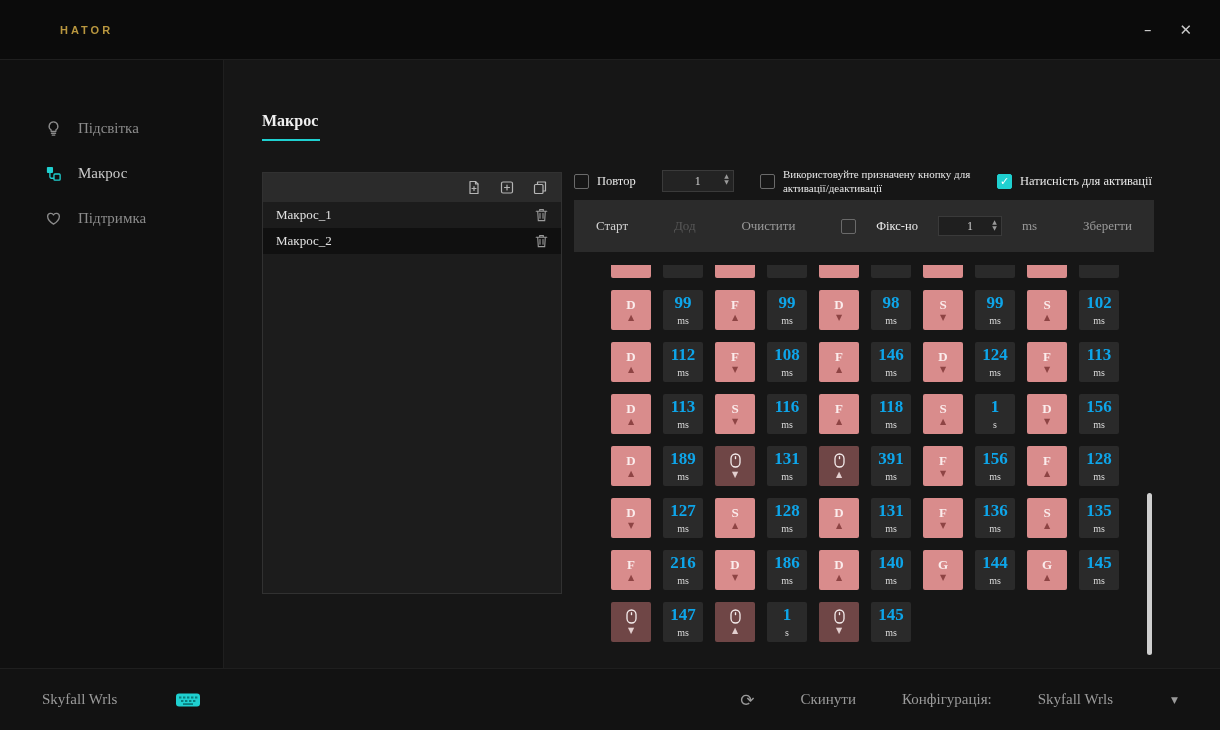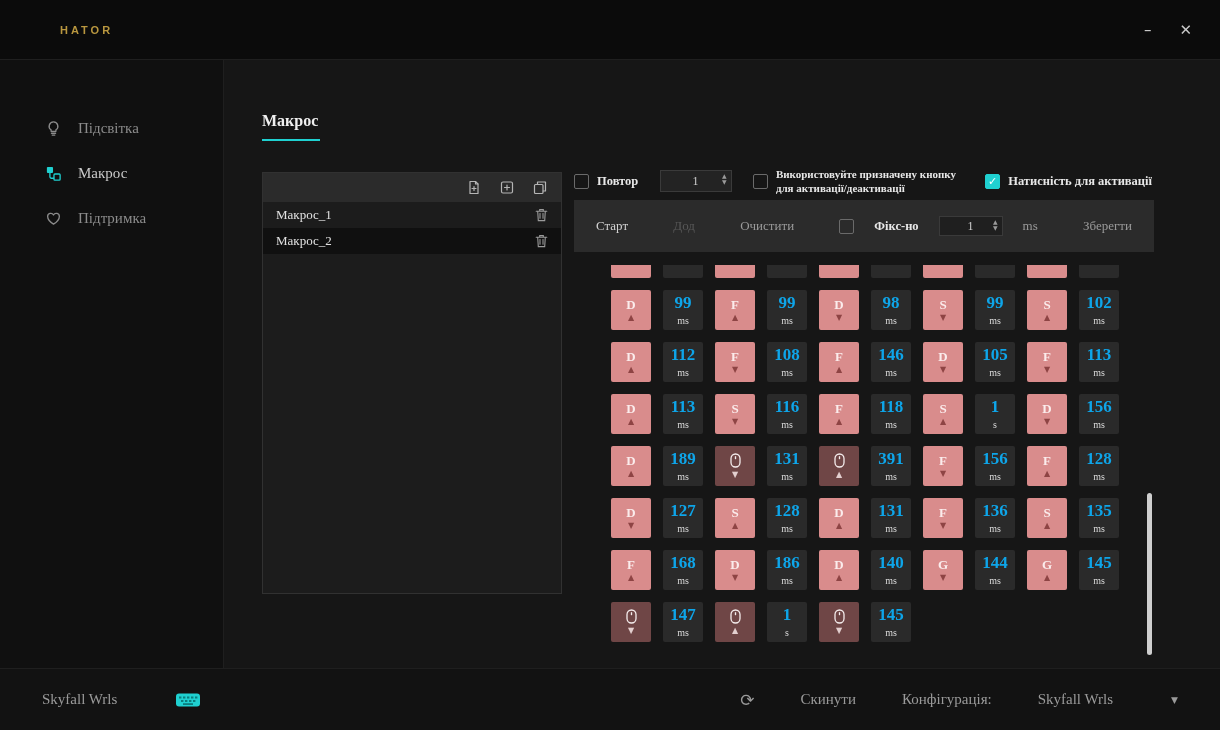--- a/index.html
+++ b/index.html
@@ -49,21 +49,21 @@
   .macro-item { height: 26px; display: flex; align-items: center; justify-content: space-between;
                 padding: 0 13px; font-size: 13px; color: #e0e0e0; cursor: pointer; }
   .macro-item.selected { background: #101010; }
   .trash { display: inline-flex; cursor: pointer; }
 
   
   .editor { width: 580px; margin-left: 12px; }
   .controls-row { height: 38px; display: flex; align-items: center; justify-content: space-between;
                   padding-right: 2px; }
   .ctl-group { display: flex; align-items: center; gap: 8px; }
-  .ctl-label { font-size: 12.5px; font-weight: bold; color: #e8e8e8; }
+  .ctl-label { font-size: 12.5px; font-weight: normal; color: #e8e8e8; }
   .ctl-label.small { font-size: 11px; width: 188px; line-height: 1.3; }
   .cb { width: 15px; height: 15px; border: 1px solid #6a6a6a; border-radius: 2px; background: transparent;
         display: inline-flex; align-items: center; justify-content: center; flex: none;
         font-size: 11px; font-weight: bold; color: transparent; cursor: pointer;
         font-family: "DejaVu Sans", sans-serif; }
   .cb.checked { background: var(--accent); border-color: var(--accent); color: #ffffff; }
   .numbox { width: 72px; height: 22px; background: #232323; border: 1px solid #3a3a3a;
             display: inline-flex; align-items: center; justify-content: center; position: relative;
             cursor: text; }
   .numbox .numval { font-size: 12px; color: #cfcfcf; }
@@ -324,21 +324,21 @@
                 </div>
                 <div class="cell time">
                   <span class="tv">146</span>
                   <span class="tu">ms</span>
                 </div>
                 <div class="cell key">
                   <span class="keych">D</span>
                   <span class="arr">▼</span>
                 </div>
                 <div class="cell time">
-                  <span class="tv">105</span>
+                  <span class="tv">124</span>
                   <span class="tu">ms</span>
                 </div>
                 <div class="cell key">
                   <span class="keych">F</span>
                   <span class="arr">▼</span>
                 </div>
                 <div class="cell time">
                   <span class="tv">113</span>
                   <span class="tu">ms</span>
                 </div>
@@ -478,21 +478,21 @@
                   <span class="tv">135</span>
                   <span class="tu">ms</span>
                 </div>
               </div>
               <div class="event-row">
                 <div class="cell key">
                   <span class="keych">F</span>
                   <span class="arr">▲</span>
                 </div>
                 <div class="cell time">
-                  <span class="tv">168</span>
+                  <span class="tv">216</span>
                   <span class="tu">ms</span>
                 </div>
                 <div class="cell key">
                   <span class="keych">D</span>
                   <span class="arr">▼</span>
                 </div>
                 <div class="cell time">
                   <span class="tv">186</span>
                   <span class="tu">ms</span>
                 </div>

